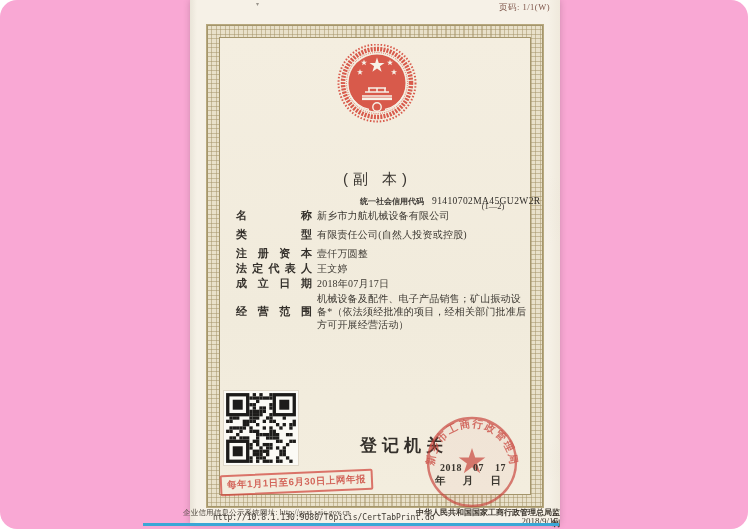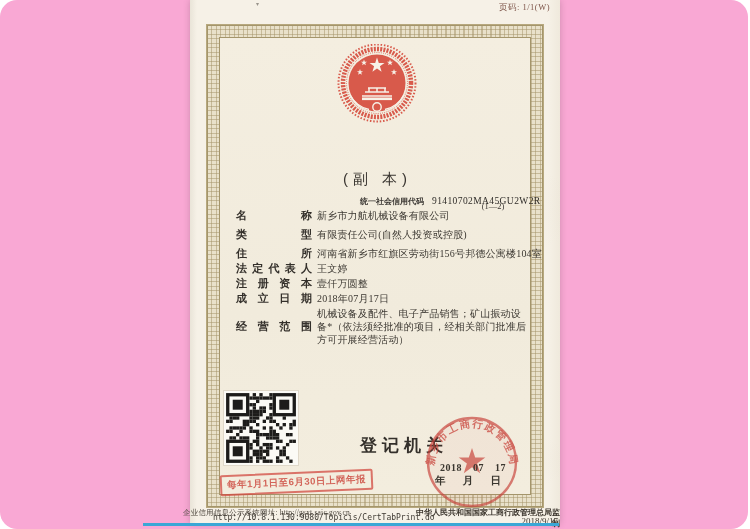--- a/index.html
+++ b/index.html
@@ -148,30 +148,26 @@
     <div class="fields">
       <div class="frow gap">
         <span class="flabel">名称</span>
         <span class="fvalue">新乡市力航机械设备有限公司</span>
       </div>
       <div class="frow gap">
         <span class="flabel">类型</span>
         <span class="fvalue">有限责任公司(自然人投资或控股)</span>
       </div>
       <div class="frow">
-        <span class="flabel">住所</span>
-        <span class="fvalue">河南省新乡市红旗区劳动街156号邦德公寓楼104室</span>
+        <span class="flabel">注册资本</span>
+        <span class="fvalue">壹仟万圆整</span>
       </div>
       <div class="frow">
         <span class="flabel">法定代表人</span>
         <span class="fvalue">王文婷</span>
-      </div>
-      <div class="frow">
-        <span class="flabel">注册资本</span>
-        <span class="fvalue">壹仟万圆整</span>
       </div>
       <div class="frow">
         <span class="flabel">成立日期</span>
         <span class="fvalue">2018年07月17日</span>
       </div>
       <div class="frow">
         <span class="flabel">经营范围</span>
         <span class="fvalue wrap"><span>机械设备及配件、电子产品销售；矿山振动设备*</span><span>（依法须经批准的项目，经相关部门批准后方可开展经营活动）</span></span>
       </div>
     </div>

